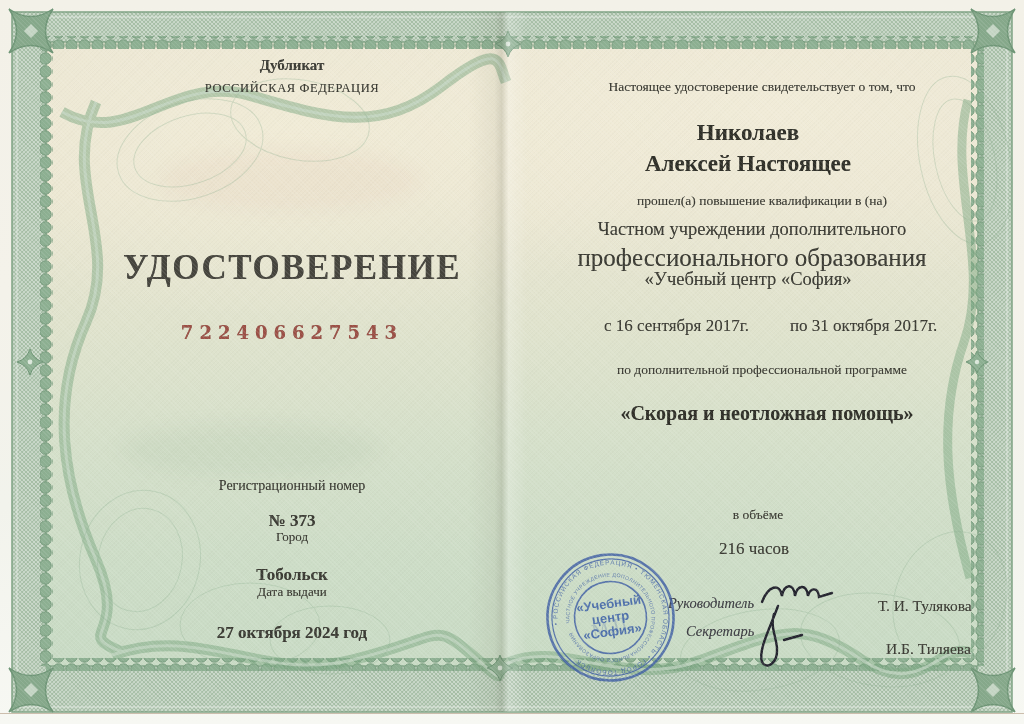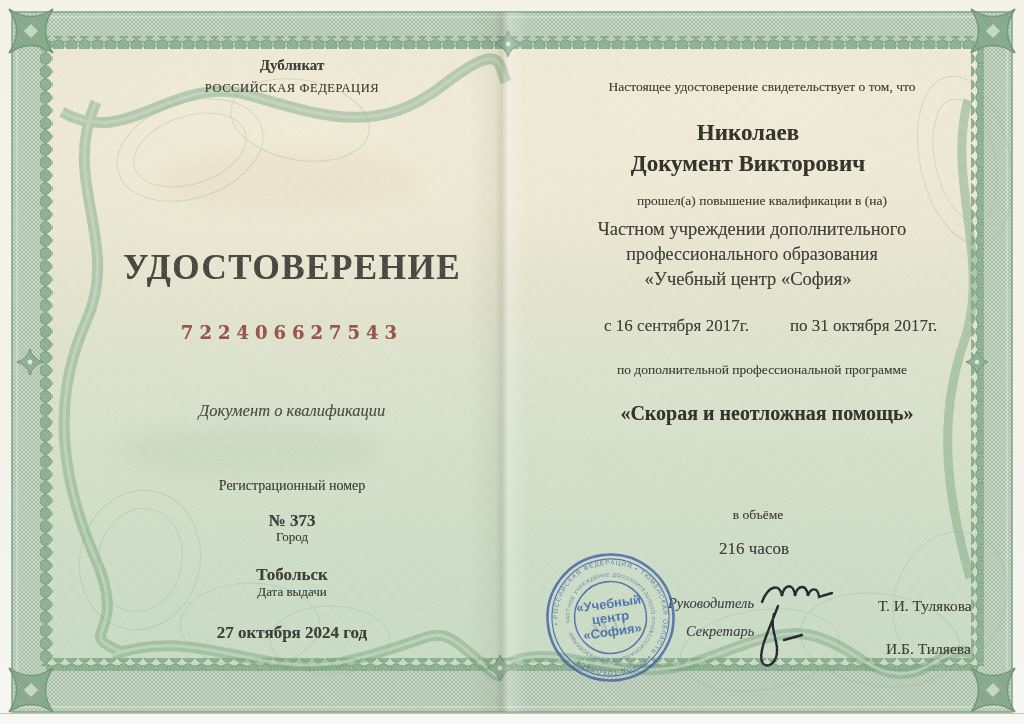--- a/index.html
+++ b/index.html
@@ -134,36 +134,35 @@
         </g>
     </g>
   </svg>
 
   <div class="t center lp-center" style="top:57px;font-size:15px;font-weight:bold;">Дубликат</div>
   <div class="t center lp-center" style="top:81px;font-size:12.5px;letter-spacing:.6px;">РОССИЙСКАЯ ФЕДЕРАЦИЯ</div>
 
   <div class="t center lp-center" style="top:248px;font-size:35px;font-weight:bold;letter-spacing:1.5px;color:#45443d;">УДОСТОВЕРЕНИЕ</div>
   <div class="t center lp-center" style="top:322px;font-size:18px;font-weight:bold;letter-spacing:6px;color:#9c4f45;font-family:'DejaVu Serif',serif;">722406627543</div>
 
-  <div class="t center lp-center" style="top:401px;font-size:16.5px;font-style:italic;color:#4a4a42;">Документ о квалификации</div>
 
   <div class="t center lp-center" style="top:478px;font-size:14px;">Регистрационный номер</div>
   <div class="t center lp-center" style="top:511px;font-size:17px;font-weight:bold;">№ 373</div>
   <div class="t center lp-center" style="top:529px;font-size:13px;">Город</div>
   <div class="t center lp-center" style="top:565px;font-size:17px;font-weight:bold;">Тобольск</div>
   <div class="t center lp-center" style="top:584px;font-size:13px;">Дата выдачи</div>
   <div class="t center lp-center" style="top:623px;font-size:17px;font-weight:bold;">27 октября  2024 год</div>
 
   <div class="t center rp-center" style="top:79px;font-size:13.5px;">Настоящее удостоверение свидетельствует о том, что</div>
   <div class="t center" style="left:748px;top:120px;font-size:23px;font-weight:bold;color:#2f2f28;">Николаев</div>
-  <div class="t center" style="left:748px;top:151px;font-size:23px;font-weight:bold;color:#2f2f28;">Документ Викторович</div>
+  <div class="t center" style="left:748px;top:151px;font-size:23px;font-weight:bold;color:#2f2f28;">Алексей Настоящее</div>
   <div class="t center rp-center" style="top:193px;font-size:13.5px;">прошел(а) повышение квалификации в (на)</div>
 
   <div class="t center" style="left:752px;top:219px;font-size:18.5px;">Частном учреждении дополнительного</div>
-  <div class="t center" style="left:752px;top:244px;font-size:18px;">профессионального образования</div>
+  <div class="t center" style="left:752px;top:244px;font-size:25px;">профессионального образования</div>
   <div class="t center" style="left:748px;top:269px;font-size:18.5px;">«Учебный центр «София»</div>
 
   <div class="t" style="left:604px;top:316px;font-size:17px;">с 16 сентября  2017г.</div>
   <div class="t" style="left:790px;top:316px;font-size:17px;">по 31 октября 2017г.</div>
 
   <div class="t center rp-center" style="top:362px;font-size:13.5px;">по дополнительной профессиональной программе</div>
   <div class="t center" style="left:767px;top:402px;font-size:20px;font-weight:bold;color:#2f2f28;">«Скорая и неотложная помощь»</div>
 
   <div class="t center" style="left:758px;top:507px;font-size:13.5px;">в объёме</div>
   <div class="t center" style="left:754px;top:539px;font-size:17px;">216 часов</div>

